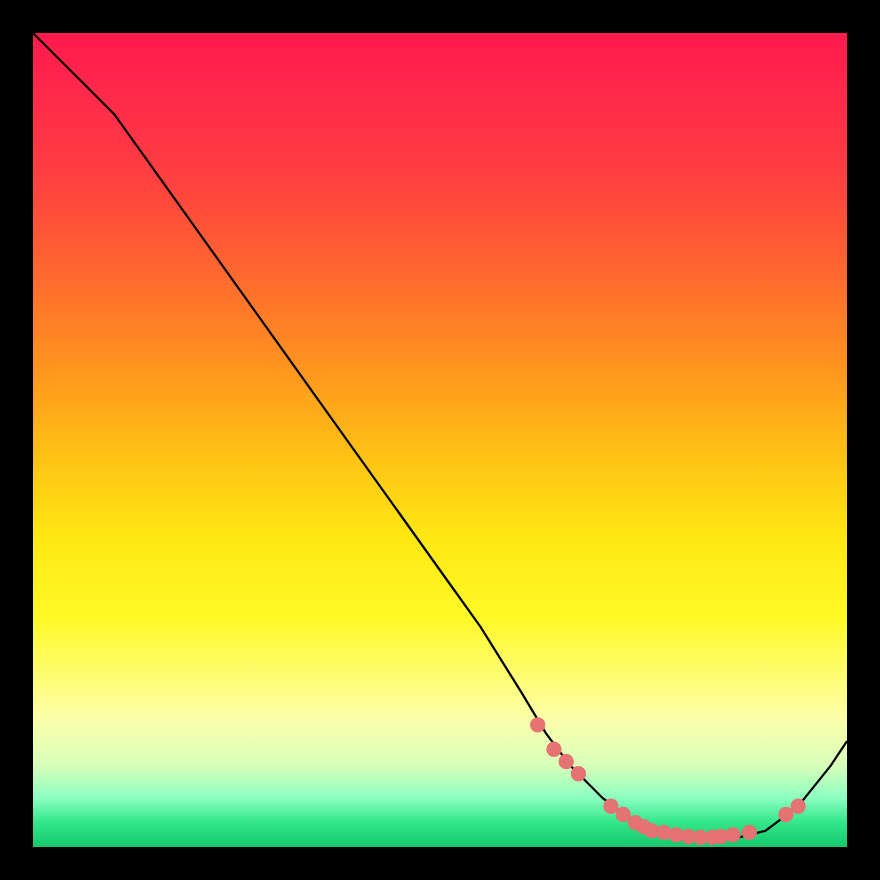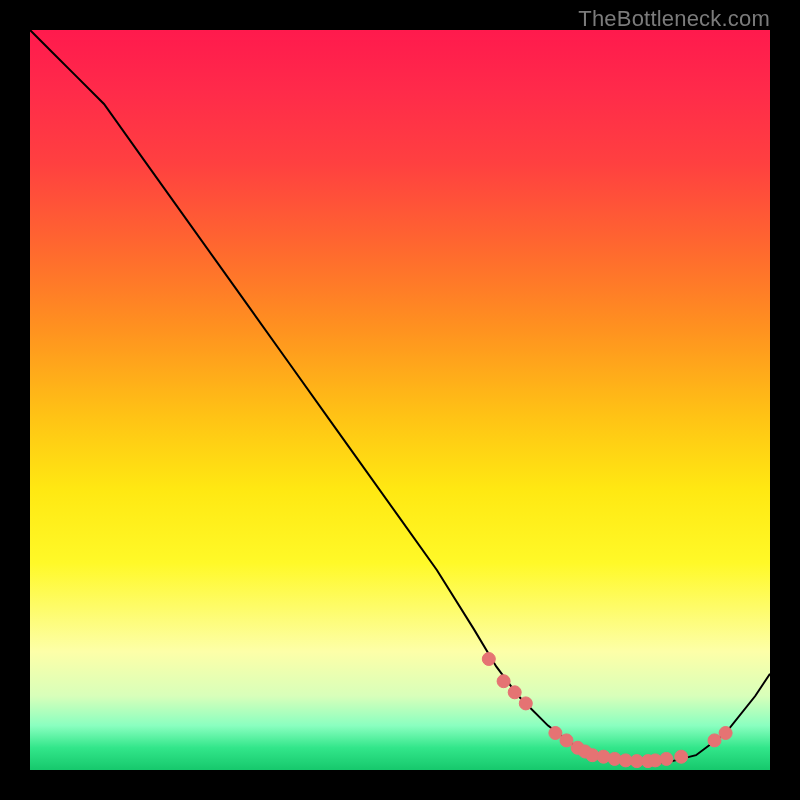--- a/index.html
+++ b/index.html
@@ -66,21 +66,20 @@
   }
   .dot {
     fill: #e57373;
     stroke: #e57373;
   }
 </style>
 </head>
 <body>
 
 <div class="frame">
-  <div class="watermark">TheBottleneck.com</div>
 
   <div class="plot-area">
     <svg class="curve" viewBox="0 0 740 740">
       <path id="curve-path" class="curve-path" d="M 0.0 0.0 L 22.2 22.2 L 44.4 44.4 L 74.0 74.0 L 111.0 125.8 L 148.0 177.6 L 185.0 229.4 L 222.0 281.2 L 259.0 333.0 L 296.0 384.8 L 333.0 436.6 L 370.0 488.4 L 407.0 540.2 L 444.0 599.4 L 466.2 636.4 L 488.4 666.0 L 518.0 695.6 L 547.6 717.8 L 577.2 728.9 L 606.8 732.6 L 636.4 732.6 L 666.0 725.2 L 695.6 703.0 L 725.2 666.0 L 740.0 643.8"></path>
       <g id="dots">
           <circle cx="458.8" cy="629.0" r="6.5" class="dot"></circle>
           <circle cx="473.6" cy="651.2" r="6.5" class="dot"></circle>
           <circle cx="484.7" cy="662.3" r="6.5" class="dot"></circle>
           <circle cx="495.8" cy="673.4" r="6.5" class="dot"></circle>
           <circle cx="525.4" cy="703.0" r="6.5" class="dot"></circle>

